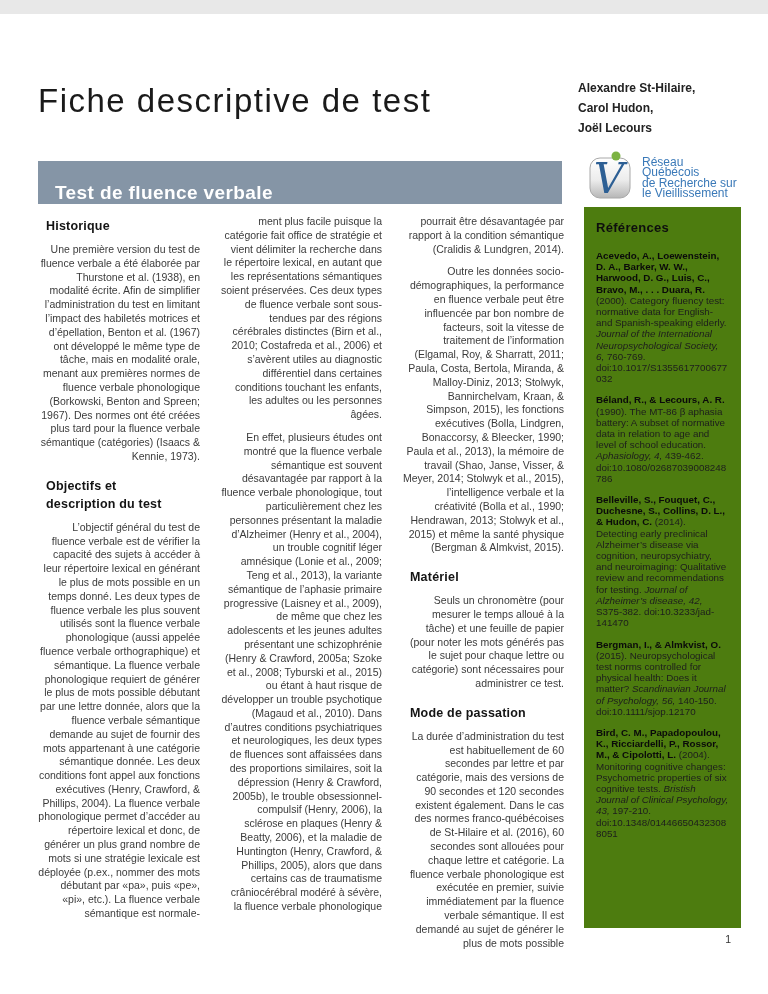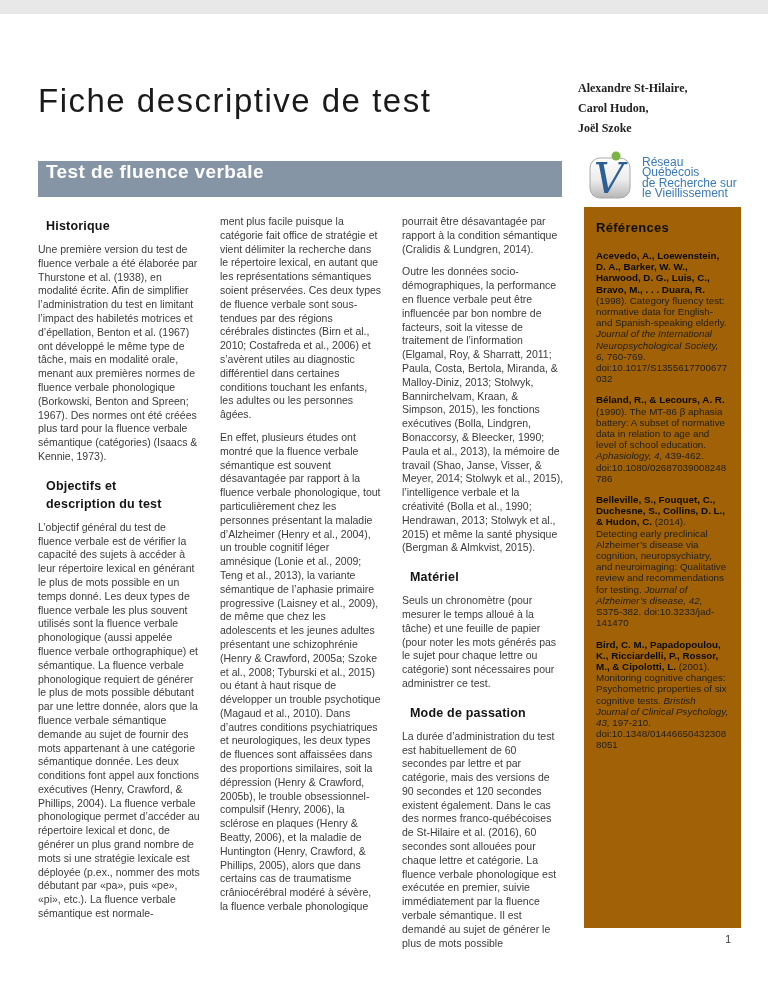--- a/index.html
+++ b/index.html
@@ -8,46 +8,46 @@
     background:#ffffff;overflow:hidden;
     font-family:"Liberation Sans","DejaVu Sans",sans-serif;
     -webkit-font-smoothing:antialiased;
   }
   .doc-title{
     position:absolute;left:38px;top:68px;
     font-size:33px;font-weight:400;letter-spacing:1.5px;color:#1a1a1a;
   }
   .authors{
     position:absolute;left:578px;top:64px;
-    font-size:12px;font-weight:bold;line-height:20px;color:#222;font-family:Liberation Serif, serif;
+    font-size:12px;font-weight:bold;line-height:20px;color:#222;
   }
   .banner{
-    position:absolute;left:38px;top:147px;width:524px;height:36px;
-    background:#8595a6;display:flex;align-items:flex-start;box-sizing:border-box;
-    padding-left:8px;
+    position:absolute;left:38px;top:147px;width:524px;height:43px;
+    background:#8595a6;display:flex;align-items:flex-end;box-sizing:border-box;
+    padding-left:17px;
   }
   .banner-title{color:#ffffff;font-weight:bold;font-size:19px;letter-spacing:.4px;}
   .logo{
     position:absolute;left:583px;top:135px;width:160px;height:57px;
     display:flex;align-items:center;gap:7px;
   }
   .logo-text{font-size:12px;line-height:10.5px;color:#3a79b8;}
   .columns{
     position:absolute;left:38px;top:201px;width:527px;
     display:flex;gap:20px;
   }
   .col{flex:0 0 162px;width:162px;}
   .h{
     font-weight:bold;font-size:12.5px;line-height:18px;color:#141414;
     margin:13px 0 8px;white-space:pre-line;letter-spacing:.2px;padding-left:8px;
   }
   .col > .h:first-child{margin-top:2px;}
   .p{
     font-size:10.5px;line-height:13.8px;color:#3b3b3b;
-    margin:0 0 9px;text-align:left;
+    margin:0 0 9px;text-align:right;
   }
   .sidebar{
     position:absolute;left:584px;top:193px;width:157px;height:721px;
     background:#99a7b5;box-sizing:border-box;padding:13px 12px 8px;
     overflow:hidden;
   }
   .sidebar-heading{
     font-weight:bold;font-size:13px;color:#0e0e0e;margin:0 0 15px;letter-spacing:.3px;
   }
   .ref{
@@ -63,21 +63,21 @@
 </head>
 <body>
 
 <div class="page">
 
   <div class="doc-title">Fiche descriptive de test</div>
 
   <div class="authors">
     <div>Alexandre St-Hilaire,</div>
     <div>Carol Hudon,</div>
-    <div>Joël Szoke</div>
+    <div>Joël Lecours</div>
   </div>
 
   <div class="banner" style="background: rgb(133, 149, 166);">
     <span class="banner-title">Test de fluence verbale</span>
   </div>
 
   <div class="logo">
     <span>
       <svg width="52" height="54" viewBox="0 0 52 54" aria-hidden="true">
         <defs>
@@ -114,25 +114,26 @@
       <div class="col">
         <div class="p">pourrait être désavantagée par rapport à la condition sémantique (Cralidis &amp; Lundgren, 2014).</div>
         <div class="p">Outre les données socio-démographiques, la performance en fluence verbale peut être influencée par bon nombre de facteurs, soit la vitesse de traitement de l’information (Elgamal, Roy, &amp; Sharratt, 2011; Paula, Costa, Bertola, Miranda, &amp; Malloy-Diniz, 2013; Stolwyk, Bannirchelvam, Kraan, &amp; Simpson, 2015), les fonctions exécutives (Bolla, Lindgren, Bonaccorsy, &amp; Bleecker, 1990; Paula et al., 2013), la mémoire de travail (Shao, Janse, Visser, &amp; Meyer, 2014; Stolwyk et al., 2015), l’intelligence verbale et la créativité (Bolla et al., 1990; Hendrawan, 2013; Stolwyk et al., 2015) et même la santé physique (Bergman &amp; Almkvist, 2015).</div>
         <div class="h">Matériel</div>
         <div class="p">Seuls un chronomètre (pour mesurer le temps alloué à la tâche) et une feuille de papier (pour noter les mots générés pas le sujet pour chaque lettre ou catégorie) sont nécessaires pour administrer ce test.</div>
         <div class="h">Mode de passation</div>
         <div class="p">La durée d’administration du test est habituellement de 60 secondes par lettre et par catégorie, mais des versions de 90 secondes et 120 secondes existent également. Dans le cas des normes franco-québécoises de St-Hilaire et al. (2016), 60 secondes sont allouées pour chaque lettre et catégorie. La fluence verbale phonologique est exécutée en premier, suivie immédiatement par la fluence verbale sémantique. Il est demandé au sujet de générer le plus de mots possible</div>
       </div>
     </div>
 
-  <div class="sidebar" style="background: #a16207;">
+  <div class="sidebar" style="background: #4d7c0f;">
     <div class="sidebar-heading">Références</div>
     <div>
-        <p class="ref"><b>Acevedo, A., Loewenstein, D. A., Barker, W. W., Harwood, D. G., Luis, C., Bravo, M., . . . Duara, R.</b><span> (1998). Category fluency test: normative data for English- and Spanish-speaking elderly. </span><i>Journal of the International Neuropsychological Society, 6,</i><span> 760-769. doi:10.1017/S1355617700677032</span></p>
+        <p class="ref"><b>Acevedo, A., Loewenstein, D. A., Barker, W. W., Harwood, D. G., Luis, C., Bravo, M., . . . Duara, R.</b><span> (2000). Category fluency test: normative data for English- and Spanish-speaking elderly. </span><i>Journal of the International Neuropsychological Society, 6,</i><span> 760-769. doi:10.1017/S1355617700677032</span></p>
         <p class="ref"><b>Béland, R., &amp; Lecours, A. R.</b><span> (1990). The MT-86 β aphasia battery: A subset of normative data in relation to age and level of school education. </span><i>Aphasiology, 4,</i><span> 439-462. doi:10.1080/02687039008248786</span></p>
         <p class="ref"><b>Belleville, S., Fouquet, C., Duchesne, S., Collins, D. L., &amp; Hudon, C.</b><span> (2014). Detecting early preclinical Alzheimer’s disease via cognition, neuropsychiatry, and neuroimaging: Qualitative review and recommendations for testing. </span><i>Journal of Alzheimer’s disease, 42,</i><span> S375-382. doi:10.3233/jad-141470</span></p>
-        <p class="ref"><b>Bird, C. M., Papadopoulou, K., Ricciardelli, P., Rossor, M., &amp; Cipolotti, L.</b><span> (2001). Monitoring cognitive changes: Psychometric properties of six cognitive tests. </span><i>Bristish Journal of Clinical Psychology, 43,</i><span> 197-210. doi:10.1348/014466504323088051</span></p>
+        <p class="ref"><b>Bergman, I., &amp; Almkvist, O.</b><span> (2015). Neuropsychological test norms controlled for physical health: Does it matter? </span><i>Scandinavian Journal of Psychology, 56,</i><span> 140-150. doi:10.1111/sjop.12170</span></p>
+        <p class="ref"><b>Bird, C. M., Papadopoulou, K., Ricciardelli, P., Rossor, M., &amp; Cipolotti, L.</b><span> (2004). Monitoring cognitive changes: Psychometric properties of six cognitive tests. </span><i>Bristish Journal of Clinical Psychology, 43,</i><span> 197-210. doi:10.1348/014466504323088051</span></p>
       </div>
   </div>
 
   <div class="page-num">1</div>
 
 </div>
 
 </body></html>

